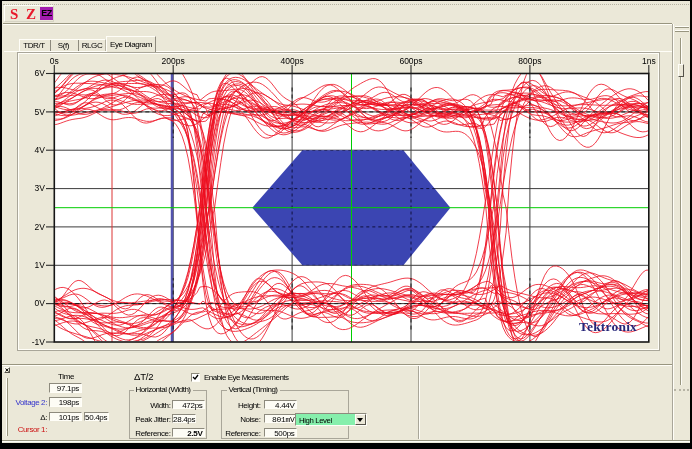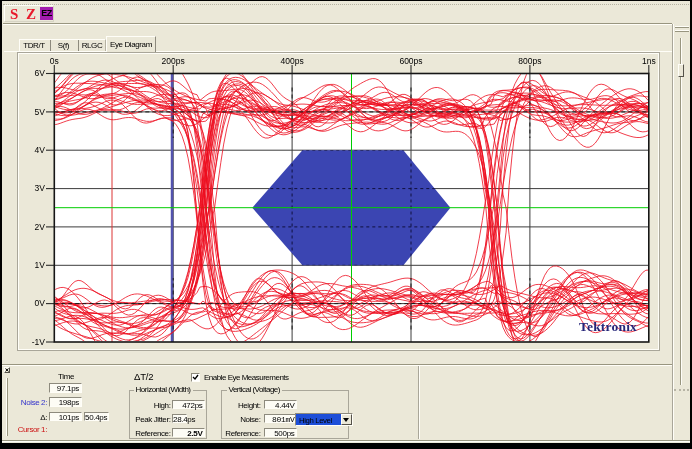--- a/index.html
+++ b/index.html
@@ -192,53 +192,53 @@
 <div class="abs" style="left:2px;top:365px;width:670px;height:0;border-top:1px solid #fffef8"></div>
 <div class="abs" style="left:4px;top:367px;width:6px;height:6px;background:#ebe8d8;border:1px solid #55524a;border-top-color:#fffef8;border-left-color:#fffef8;">
 <svg width="4" height="4" style="position:absolute;left:0;top:0">
       <path d="M0.5,0.5 L3.5,3.5 M3.5,0.5 L0.5,3.5" stroke="#000" stroke-width="0.9"></path>
     </svg>
   </div>
 <div class="abs" style="left:6px;top:378px;width:2px;height:58px;border-left:1px solid #fffef8;border-right:1px solid #98957f"></div>
 <div class="lbl rl" style="left:45px;top:371.5px;width:29px;">Time</div>
 <div class="lbl" style="left:90px;top:371px;font-size:9.5px;letter-spacing:-0.2px;margin-left:44px;">ΔT/2</div>
 <div class="lbl rl" style="left:3px;top:384.3px;width:44px;color:#cc1111;margin-top:41px;">Cursor 1:</div>
-<div class="lbl rl" style="left:3px;top:398.4px;width:44px;color:#3333cc;">Noise 2:</div>
+<div class="lbl rl" style="left:3px;top:398.4px;width:44px;color:#3333cc;">Voltage 2:</div>
 <div class="lbl rl" style="left:3px;top:413px;width:44px;">Δ:</div>
 <div class="vbox" style="left:48.5px;top:383.2px;width:33px;">97.1ps</div>
 <div class="vbox" style="left:48.5px;top:397.3px;width:33px;">198ps</div>
 <div class="vbox" style="left:48.5px;top:411.9px;width:33px;">101ps</div>
 <div class="vbox" style="left:84px;top:411.9px;width:25px;">50.4ps</div>
 
 <div class="abs" style="left:190.5px;top:372.5px;width:9px;height:9px;background:#fff;border-top:1px solid #8d8a7d;border-left:1px solid #8d8a7d;border-bottom:1px solid #fffef8;border-right:1px solid #fffef8;">
 <svg width="7" height="7" style="position:absolute;left:0px;top:0px">
       <polyline points="1,3 3,5 6,1" stroke="#000" stroke-width="1.3" fill="none"></polyline>
     </svg>
   </div>
 <div class="lbl" style="left:204px;top:373px;letter-spacing:-0.5px;">Enable Eye Measurements</div>
 
 <div class="grp" style="left:128.7px;top:389.6px;width:78px;height:49px;"></div>
 <div class="lbl" style="left:133.5px;top:385px;background:#ebe8d8;padding:0 2px;letter-spacing:-0.5px;">Horizontal (Width)</div>
-<div class="lbl rl" style="left:130px;top:400.5px;width:40.5px;">High:</div>
+<div class="lbl rl" style="left:130px;top:400.5px;width:40.5px;">Width:</div>
 <div class="lbl rl" style="left:130px;top:414.5px;width:40.5px;">Peak Jitter:</div>
 <div class="lbl rl" style="left:130px;top:428.5px;width:40.5px;">Reference:</div>
 <div class="vbox" style="left:172px;top:399.8px;width:33px;">472ps</div>
-<div class="vbox" style="left:172px;top:413.8px;width:15px;">28.4ps</div>
+<div class="vbox" style="left:172px;top:413.8px;width:24px;">28.4ps</div>
 <div class="vbox" style="left:172px;top:427.8px;width:33px;font-weight:bold;">2.5V</div>
 
 <div class="grp" style="left:220.6px;top:389.6px;width:128.5px;height:49px;"></div>
-<div class="lbl" style="left:226.5px;top:385px;background:#ebe8d8;padding:0 2px;letter-spacing:-0.5px;">Vertical (Voltage)</div>
+<div class="lbl" style="left:226.5px;top:385px;background:#ebe8d8;padding:0 2px;letter-spacing:-0.5px;">Vertical (Timing)</div>
 <div class="lbl rl" style="left:220px;top:400.5px;width:40.5px;">Height:</div>
 <div class="lbl rl" style="left:220px;top:414.5px;width:40.5px;">Noise:</div>
 <div class="lbl rl" style="left:220px;top:428.5px;width:40.5px;">Reference:</div>
 <div class="vbox" style="left:264px;top:399.8px;width:33px;">4.44V</div>
 <div class="vbox" style="left:264px;top:413.8px;width:33px;font-family:Liberation Mono, monospace;">801mV</div>
 <div class="vbox" style="left:264px;top:427.8px;width:33px;">500ps</div>
 
-<div class="abs" style="left:295px;top:413px;width:58px;height:13px;background:#1d4ed8;border-top:1px solid #8d8a7d;border-left:1px solid #8d8a7d;border-bottom:1px solid #fffef8;border-right:1px solid #fffef8;">
+<div class="abs" style="left:295px;top:413px;width:72px;height:13px;background:#86efac;border-top:1px solid #8d8a7d;border-left:1px solid #8d8a7d;border-bottom:1px solid #fffef8;border-right:1px solid #fffef8;">
 <div class="lbl" style="left:3px;top:2px;font-size:7.8px;letter-spacing:-0.4px;">High Level</div>
 <div class="abs" style="right:0;top:0;width:11px;height:11px;background:#ebe8d8;border:1px solid #55524a;border-top-color:#fffef8;border-left-color:#fffef8;"></div>
 <svg width="7" height="5" style="position:absolute;right:2px;top:4px">
       <polygon points="0,0 6,0 3,4" fill="#000"></polygon>
     </svg>
 </div>
 <div class="etchv" style="left:418px;top:366px;height:73px;"></div>
 <div class="abs" style="left:2px;top:440px;width:688px;height:0;border-top:1px solid #98957f"></div>
 <div class="abs" style="left:2px;top:441px;width:688px;height:0;border-top:1px solid #fffef8"></div>
 </body></html>

